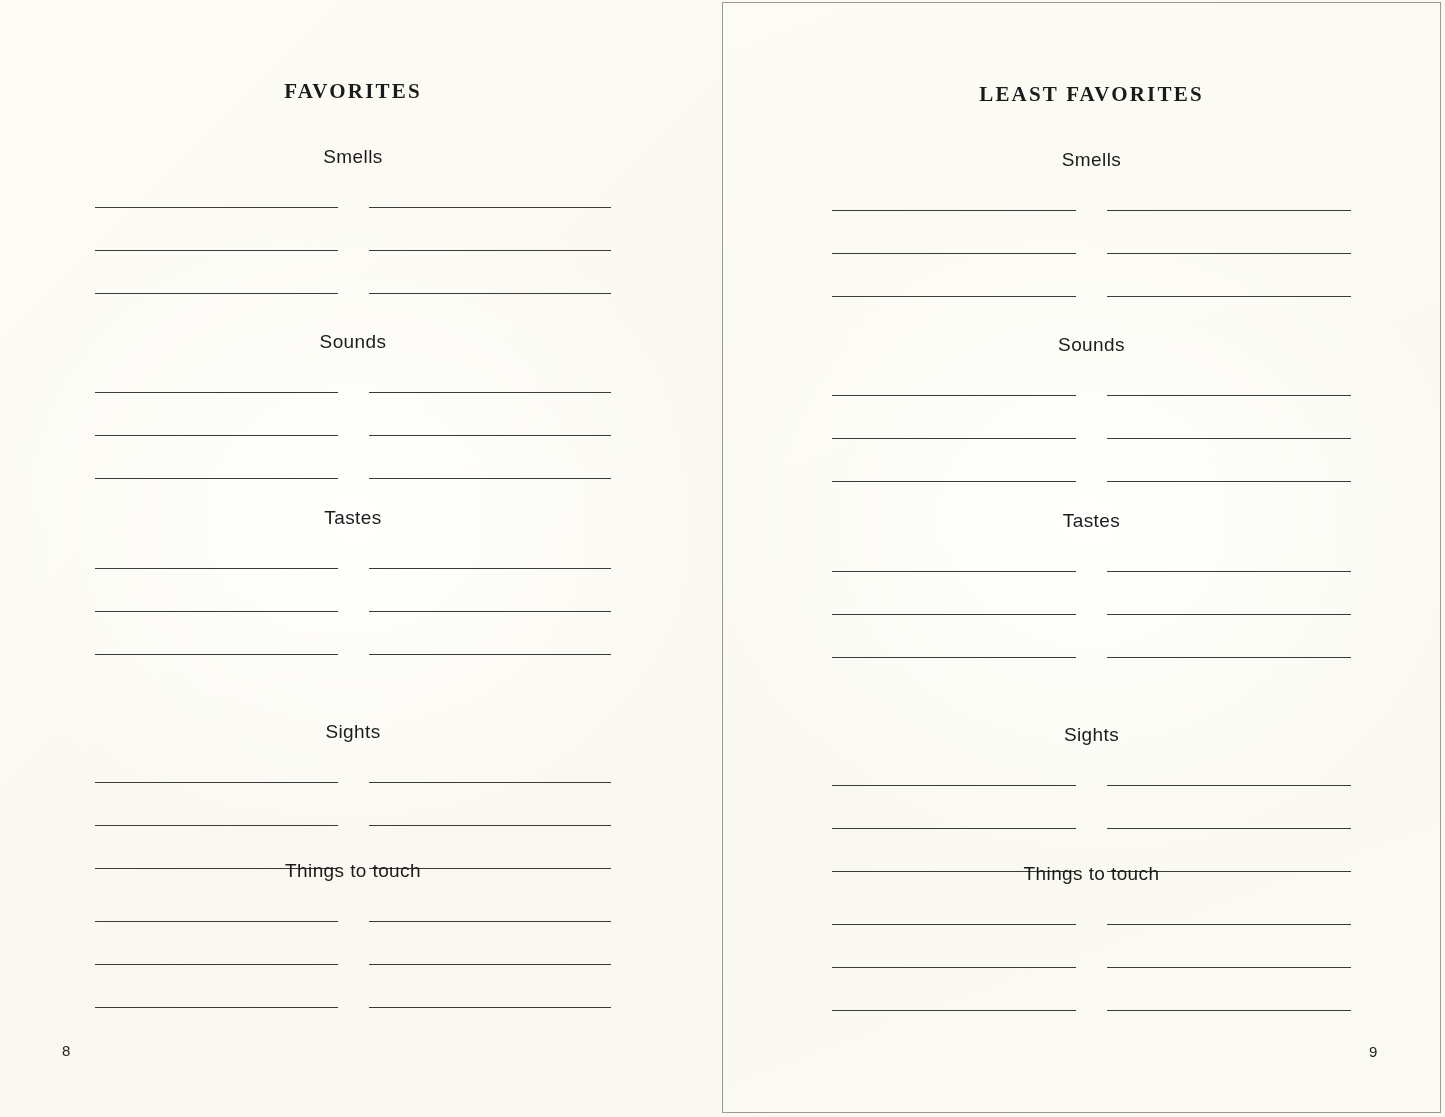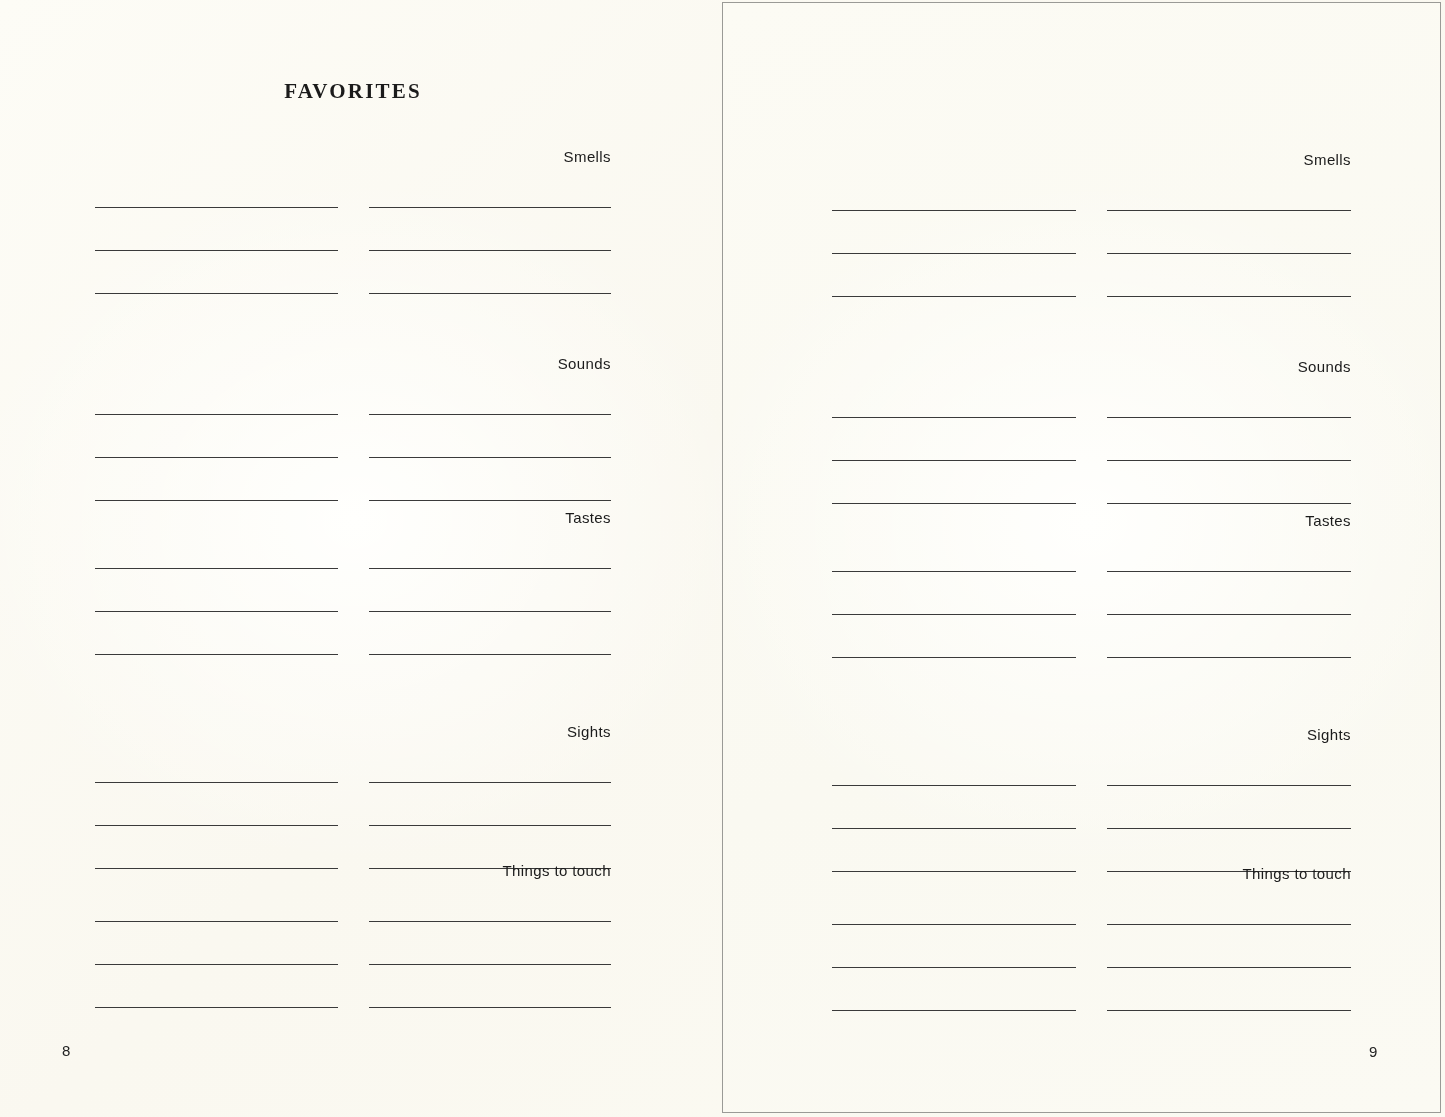--- a/index.html
+++ b/index.html
@@ -66,30 +66,30 @@
     line-height: 22px;
     letter-spacing: 2.2px;
     color: #1b1b1b;
   }
   .section {
     position: absolute;
     left: 0;
     width: 100%;
   }
   .sec-0 { top: 147px; }
-  .sec-1 { top: 354px; }
+  .sec-1 { top: 332px; }
   .sec-2 { top: 508px; }
   .sec-3 { top: 722px; }
   .sec-4 { top: 861px; }
   .section-label {
     margin: 0;
-    text-align: right;
+    text-align: center;
     font-family: "Liberation Sans", sans-serif;
     font-weight: 500;
-    font-size: 15px;
+    font-size: 19px;
     line-height: 20px;
     letter-spacing: 0.4px;
     color: #1b1b1b;
   }
   .lines {
     display: grid;
     grid-template-columns: 1fr 1fr;
     column-gap: 31px;
     margin-top: -2px;
   }
@@ -179,20 +179,21 @@
           <div class="line"></div>
           <div class="line"></div>
         </div>
       </div>
     </div>
     <div class="page-number">8</div>
   </section>
 
   <section class="page page-right">
     <div class="content">
+      <h1 class="page-title">LEAST FAVORITES</h1>
 
       <div class="section sec-0">
         <h2 class="section-label">Smells</h2>
         <div class="lines">
           <div class="line"></div>
           <div class="line"></div>
           <div class="line"></div>
           <div class="line"></div>
           <div class="line"></div>
           <div class="line"></div>

